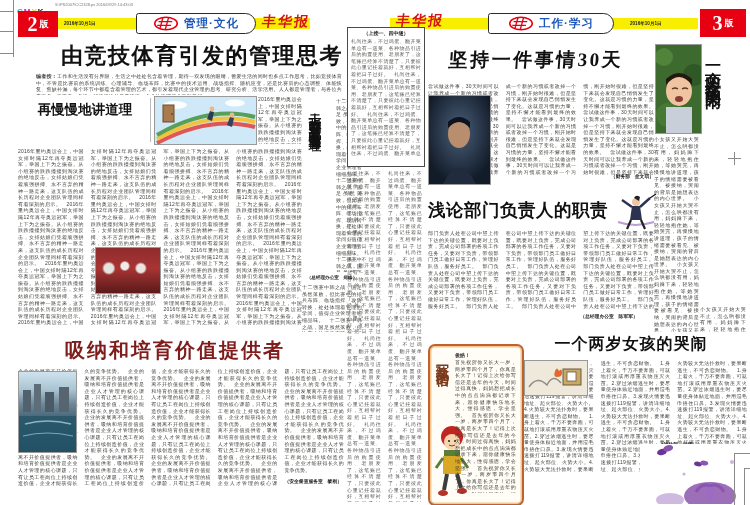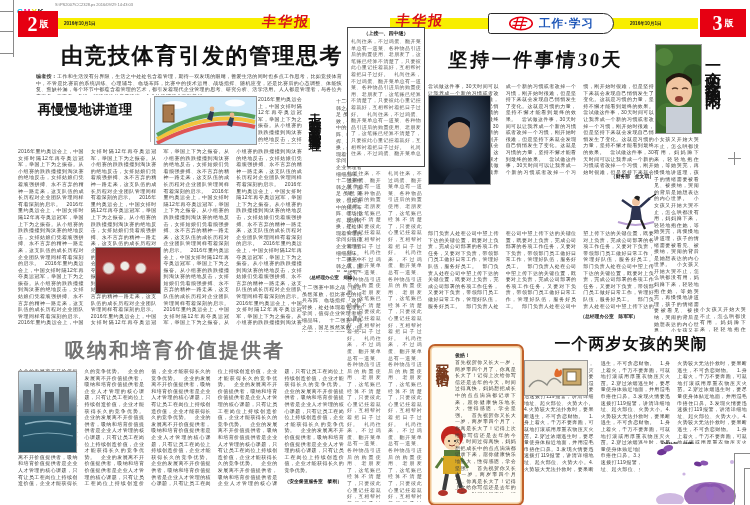--- a/index.html
+++ b/index.html
@@ -18,21 +18,21 @@
   .yellowbar{background:#f8ee00;height:11px;}
   .redbox{background:#e60012;color:#fff;display:flex;align-items:center;justify-content:center;gap:2px;}
   .redbox .big{font-size:20px;font-weight:bold;font-family:"Liberation Serif",serif;}
   .redbox .small{font-size:9px;font-weight:bold;}
   .tab{background:#fff;border:1px solid #2a2a2a;border-radius:3px 12px 12px 3px;
        display:flex;align-items:center;justify-content:center;gap:5px;}
   .section-title{color:#1d56b8;font-weight:bold;font-size:11.5px;letter-spacing:1px;}
   .masthead{color:#d8121a;font-weight:bold;font-size:14px;font-family:"Liberation Serif",serif;
             transform:skewX(-8deg);letter-spacing:2px;}
   .h-lead{font-size:22px;font-weight:bold;letter-spacing:1.5px;text-align:center;color:#111;}
-  .h-mid{font-size:20px;font-weight:bold;letter-spacing:2px;text-align:center;color:#737373;}
+  .h-mid{font-size:20px;font-weight:bold;letter-spacing:2px;text-align:center;color:#7f1d1d;}
   .h-sub{font-size:13.5px;font-weight:bold;line-height:20px;text-align:center;color:#111;}
   .h-right1{font-size:19px;font-weight:bold;letter-spacing:2.5px;text-align:center;color:#101010;
             transform:skewX(-4deg);}
   .h-right2{font-size:17.5px;font-weight:bold;letter-spacing:.5px;color:#101010;}
   .h-right3{font-size:16px;font-weight:bold;letter-spacing:1px;text-align:center;color:#101010;}
   .vtitle{font-weight:bold;color:#111;}
   .photo{border:1px solid #999;}
   .mark{background:#8a8a8a;}
   .gutterbox{border:1px solid #4a4a4a;background:#fff;padding:2px 3px;}
   .cmyk span{font-weight:bold;font-size:8px;margin-right:1px;}
@@ -53,20 +53,27 @@
     <span style="color:#00b7eb;">C</span><span style="color:#ec1e8c;">M</span><span style="color:#e8d900;">Y</span><span style="color:#000;">K</span>
   </div>
   <div class="abs" style="left:55px;top:2px;font-size:4px;color:#777;">S:\PS2007\CC2328.ps 2016/09/29 14:43:03</div>
 
   <div class="abs yellowbar" style="left:58px;top:18px;width:252px;"></div>
   <div class="abs redbox" style="left:18px;top:11px;width:40px;height:26px;">
     <span class="big">2</span>
     <span class="small">版</span>
   </div>
   <div class="abs" style="left:64px;top:21px;font-size:4.6px;font-weight:bold;">2016年10月1日</div>
+  <div class="abs tab" style="left:136px;top:13px;width:118px;height:19px;">
+    <svg width="26" height="15" viewBox="0 0 40 24">
+      <ellipse cx="20" cy="12" rx="18" ry="10" fill="none" stroke="#e60012" stroke-width="2.5"></ellipse>
+      <path d="M15 3 L10 21 M24 3 L19 21 M8 9 H30 M6 15 H28" stroke="#e60012" stroke-width="2.2" fill="none"></path>
+    </svg>
+    <span class="section-title">管理·文化</span>
+  </div>
   <div class="abs masthead" style="left:262px;top:13px;">丰华报</div>
 
   <div class="abs yellowbar" style="left:390px;top:18px;width:308px;"></div>
   <div class="abs masthead" style="left:396px;top:12px;">丰华报</div>
   <div class="abs tab" style="left:488px;top:13px;width:124px;height:19px;">
     <svg width="26" height="15" viewBox="0 0 40 24">
       <ellipse cx="20" cy="12" rx="18" ry="10" fill="none" stroke="#e60012" stroke-width="2.5"></ellipse>
       <path d="M15 3 L10 21 M24 3 L19 21 M8 9 H30 M6 15 H28" stroke="#e60012" stroke-width="2.2" fill="none"></path>
     </svg>
     <span class="section-title">工作·学习</span>
@@ -174,20 +181,21 @@
   </div>
   <div class="abs vert vtitle serif" style="left:702px;top:56px;height:248px;font-size:16px;letter-spacing:3px;">一个两岁女孩的哭闹</div>
   <div class="abs sim" style="left:654px;top:136px;width:45px;height:196px;">小女孩又开始大哭不止，怎么哄都没有用，妈妈蹲下来，轻轻地抱住她，等她哭完，再慢慢地讲道理，孩子的情绪需要被看见、被接纳，哭闹的背后是她想表达的内心世界。　小女孩又开始大哭不止，怎么哄都没有用，妈妈蹲下来，轻轻地抱住她，等她哭完，再慢慢地讲道理，孩子的情绪需要被看见、被接纳，哭闹的背后是她想表达的内心世界。　小女孩又开始大哭不止，怎么哄都没有用，妈妈蹲下来，轻轻地抱住她，等她哭完，再慢慢地讲道理，孩子的情绪需要被看见、被接纳，哭闹的背后是她想表达的内心世界。　小女孩又开始大哭不止，怎么哄都没有用，妈妈蹲下来，轻轻地抱住她，等她哭完，再慢慢地讲道理，孩子的情绪需要被看见、被接纳，哭闹的背后是她想表达的内心世界。　小女孩又开始大哭不止，怎么哄都没有用，妈妈蹲下来，轻轻地抱住她，等她哭完，再慢慢地讲道理，孩子的情绪需要被看见、被接纳，哭闹的背后是她想表达的内心世界。　小女孩又开始大哭不止，怎么哄都没有用，妈妈蹲下来，轻轻地抱住她，等她哭完，再慢慢地讲道理，孩子的情绪需要被看见、被接纳，哭闹的背后是她想表达的内心世界。　小女孩又开始大哭不止，怎么哄都没有用，妈妈蹲下来，轻轻地抱住她，等她哭完，再慢慢地讲道理，孩子的情绪需要被看见、被接纳，哭闹的背后是她想表达的内心世界。　小女孩又开始大哭不止，怎么哄都没有用，妈妈蹲下来，轻轻地抱住她，等她哭完，再慢慢地讲道理，孩子的情绪需要被看见、被接纳，哭闹的背后是她想表达的内心世界。　小女孩又开始大哭不止，怎么哄都没有用，妈妈蹲下来，轻轻地抱住她，等她哭完，再慢慢地讲道理，孩子的情绪需要被看见、被接纳，哭闹的背后是她想表达的内心世界。　小女孩又开始大哭不止，怎么哄都没有用，妈妈蹲下来，轻轻地抱住她，等她哭完，再慢慢地讲道理，孩子的情绪需要被看见、被接纳，哭闹的背后是她想表达的内心世界。　小女孩又开始大哭不止，怎么哄都没有用，妈妈蹲下来，轻轻地抱住她，等她哭完，再慢慢地讲道理，孩子的情绪需要被看见、被接纳，哭闹的背后是她想表达的内心世界。　小女孩又开始大哭不止，怎么哄都没有用，妈妈蹲下来，轻轻地抱住她，等她哭完，再慢慢地讲道理，孩子的情绪需要被看见、被接纳，哭闹的背后是她想表达的内心世界。　小女孩又开始大哭不止，怎么哄都没有用，妈妈蹲下来，轻轻地抱住她，等她哭完，再慢慢地讲道理，孩子的情绪需要被看见、被接纳，哭闹的背后是她想表达的内心世界。　小女孩又开始大哭不止，怎么哄都没有用，妈妈蹲下来，轻轻地抱住她，等她哭完，再慢慢地讲道理，孩子的情绪需要被看见、被接纳，哭闹的背后是她想表达的内心世界。</div>
   <div class="abs sim" style="left:700px;top:306px;width:46px;height:26px;">小女孩又开始大哭不止，怎么哄都没有用，妈妈蹲下来，轻轻地抱住她，等她哭完，再慢慢地讲道理，孩子的情绪需要被看见、被接纳，哭闹的背后是她想表达的内心世界。　小女孩又开始大哭不止，怎么哄都没有用，妈妈蹲下来，轻轻地抱住她，等她哭完，再慢慢地讲道理，孩子的情绪需要被看见、被接纳，哭闹的背后是她想表达的内心世界。　小女孩又开始大哭不止，怎么哄都没有用，妈妈蹲下来，轻轻地抱住她，等她哭完，再慢慢地讲道理，孩子的情绪需要被看见、被接纳，哭闹的背后是她想表达的内心世界。　小女孩又开始大哭不止，怎么哄都没有用，妈妈蹲下来，轻轻地抱住她，等她哭完，再慢慢地讲道理，孩子的情绪需要被看见、被接纳，哭闹的背后是她想表达的内心世界。　小女孩又开始大哭不止，怎么哄都没有用，妈妈蹲下来，轻轻地抱住她，等她哭完，再慢慢地讲道理，孩子的情绪需要被看见、被接纳，哭闹的背后是她想表达的内心世界。　小女孩又开始大哭不止，怎么哄都没有用，妈妈蹲下来，轻轻地抱住她，等她哭完，再慢慢地讲道理，孩子的情绪需要被看见、被接纳，哭闹的背后是她想表达的内心世界。　小女孩又开始大哭不止，怎么哄都没有用，妈妈蹲下来，轻轻地抱住她，等她哭完，再慢慢地讲道理，孩子的情绪需要被看见、被接纳，哭闹的背后是她想表达的内心世界。　小女孩又开始大哭不止，怎么哄都没有用，妈妈蹲下来，轻轻地抱住她，等她哭完，再慢慢地讲道理，孩子的情绪需要被看见、被接纳，哭闹的背后是她想表达的内心世界。　小女孩又开始大哭不止，怎么哄都没有用，妈妈蹲下来，轻轻地抱住她，等她哭完，再慢慢地讲道理，孩子的情绪需要被看见、被接纳，哭闹的背后是她想表达的内心世界。　小女孩又开始大哭不止，怎么哄都没有用，妈妈蹲下来，轻轻地抱住她，等她哭完，再慢慢地讲道理，孩子的情绪需要被看见、被接纳，哭闹的背后是她想表达的内心世界。　小女孩又开始大哭不止，怎么哄都没有用，妈妈蹲下来，轻轻地抱住她，等她哭完，再慢慢地讲道理，孩子的情绪需要被看见、被接纳，哭闹的背后是她想表达的内心世界。　小女孩又开始大哭不止，怎么哄都没有用，妈妈蹲下来，轻轻地抱住她，等她哭完，再慢慢地讲道理，孩子的情绪需要被看见、被接纳，哭闹的背后是她想表达的内心世界。　小女孩又开始大哭不止，怎么哄都没有用，妈妈蹲下来，轻轻地抱住她，等她哭完，再慢慢地讲道理，孩子的情绪需要被看见、被接纳，哭闹的背后是她想表达的内心世界。　小女孩又开始大哭不止，怎么哄都没有用，妈妈蹲下来，轻轻地抱住她，等她哭完，再慢慢地讲道理，孩子的情绪需要被看见、被接纳，哭闹的背后是她想表达的内心世界。</div>
 
   <div class="abs" style="left:728px;top:152px;width:13px;height:13px;">
     <div class="abs mark" style="left:6px;top:0;width:1px;height:13px;"></div>
     <div class="abs mark" style="left:0;top:6px;width:13px;height:1px;"></div>
   </div>
 
+  <div class="abs h-right2" style="left:428px;top:198px;width:190px;">浅论部门负责人的职责</div>
   <div class="abs" style="left:612px;top:192px;width:46px;height:38px;">
     <svg width="46" height="38" viewBox="0 0 46 38">
       <path d="M6 30 Q23 36 42 30" stroke="#8a5fb5" stroke-width="2" fill="none" opacity=".6"></path>
       <circle cx="24" cy="10" r="4" fill="#f0c4a0"></circle>
       <path d="M22 6 Q24 2 28 5 L27 9 Z" fill="#222"></path>
       <path d="M20 14 L28 14 L30 28 L18 28 Z" fill="#2c3350"></path>
       <path d="M20 15 L10 8 M28 15 L38 6" stroke="#2c3350" stroke-width="2.4"></path>
       <path d="M38 6 L44 2" stroke="#111" stroke-width="1.2"></path>
       <path d="M19 28 L15 37 M29 28 L33 37" stroke="#222" stroke-width="2.2"></path>
     </svg>

